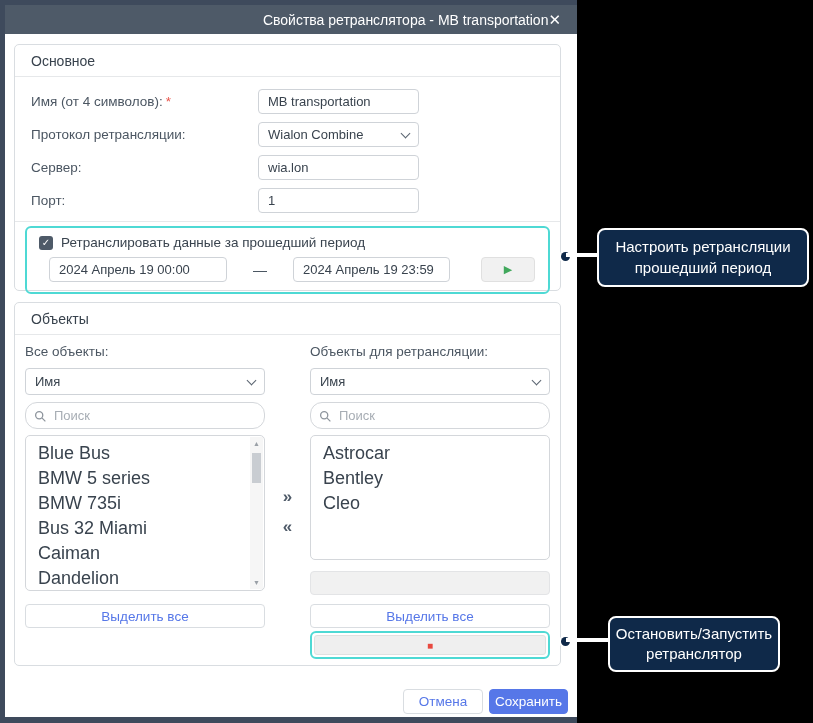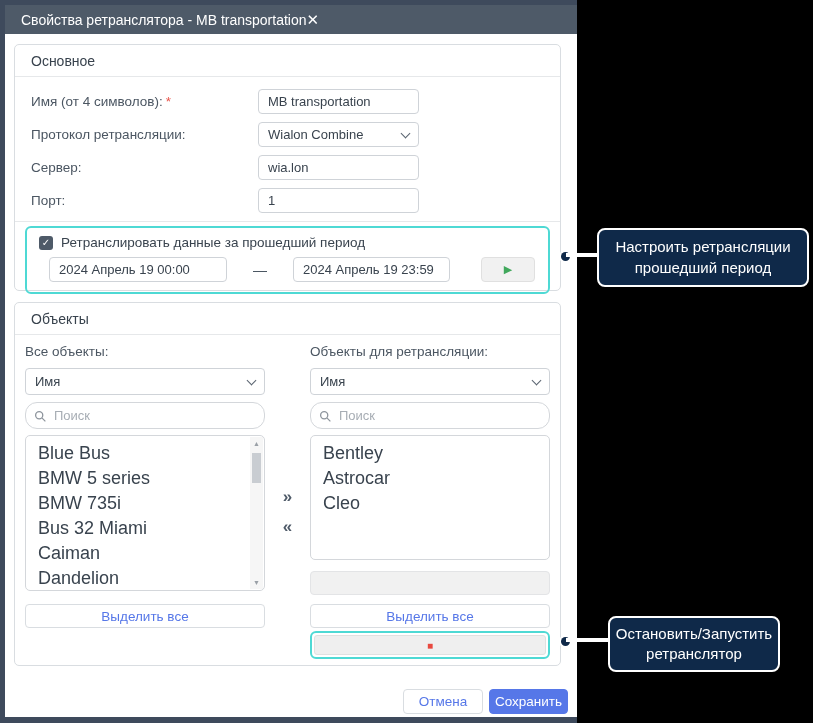--- a/index.html
+++ b/index.html
@@ -9,21 +9,21 @@
     font-family:"Liberation Sans", sans-serif;
     position:relative;
     overflow:hidden;
   }
   .frame { position:absolute; left:0; top:0; width:577px; height:723px; background:#3e4a5c; }
   .dialog { position:absolute; left:5px; top:5px; width:572px; height:712px; background:#fff; }
 
   .dialog-header {
     position:absolute; left:0; top:0; right:0; height:29px;
     background:#4e5a68; color:#fff;
-    display:flex; align-items:center; justify-content:flex-start;
+    display:flex; align-items:center; justify-content:flex-end;
     padding:0 16px; font-size:14px;
   }
   .close { font-size:15px; cursor:pointer; line-height:1; }
 
   .card {
     position:absolute; left:9px; width:547px;
     border:1px solid #d9dde1; border-radius:5px; background:#fff;
   }
   .card1 { top:39px; height:247px; }
   .card2 { top:297px; height:364px; }
@@ -245,22 +245,22 @@
           <div class="search-wrap">
             <span class="search-icon">
               <svg width="13" height="13" viewBox="0 0 20 20">
                   <circle cx="8" cy="8" r="5.5" fill="none" stroke="#8d949c" stroke-width="2"></circle>
                   <line x1="12.5" y1="12.5" x2="17.5" y2="17.5" stroke="#8d949c" stroke-width="2"></line>
                 </svg>
             </span>
             <input class="search-input" placeholder="Поиск" style="">
           </div>
           <div class="list right-list">
+            <div class="list-item">Astrocar</div>
             <div class="list-item">Bentley</div>
-            <div class="list-item">Astrocar</div>
             <div class="list-item">Cleo</div>
           </div>
           <div class="gray-bar"></div>
           <button class="select-all-btn">Выделить все</button>
           <div class="stop-btn-wrap">
             <div class="stop-btn">
                 <span>■</span>
               </div>
           </div>
         </div>

